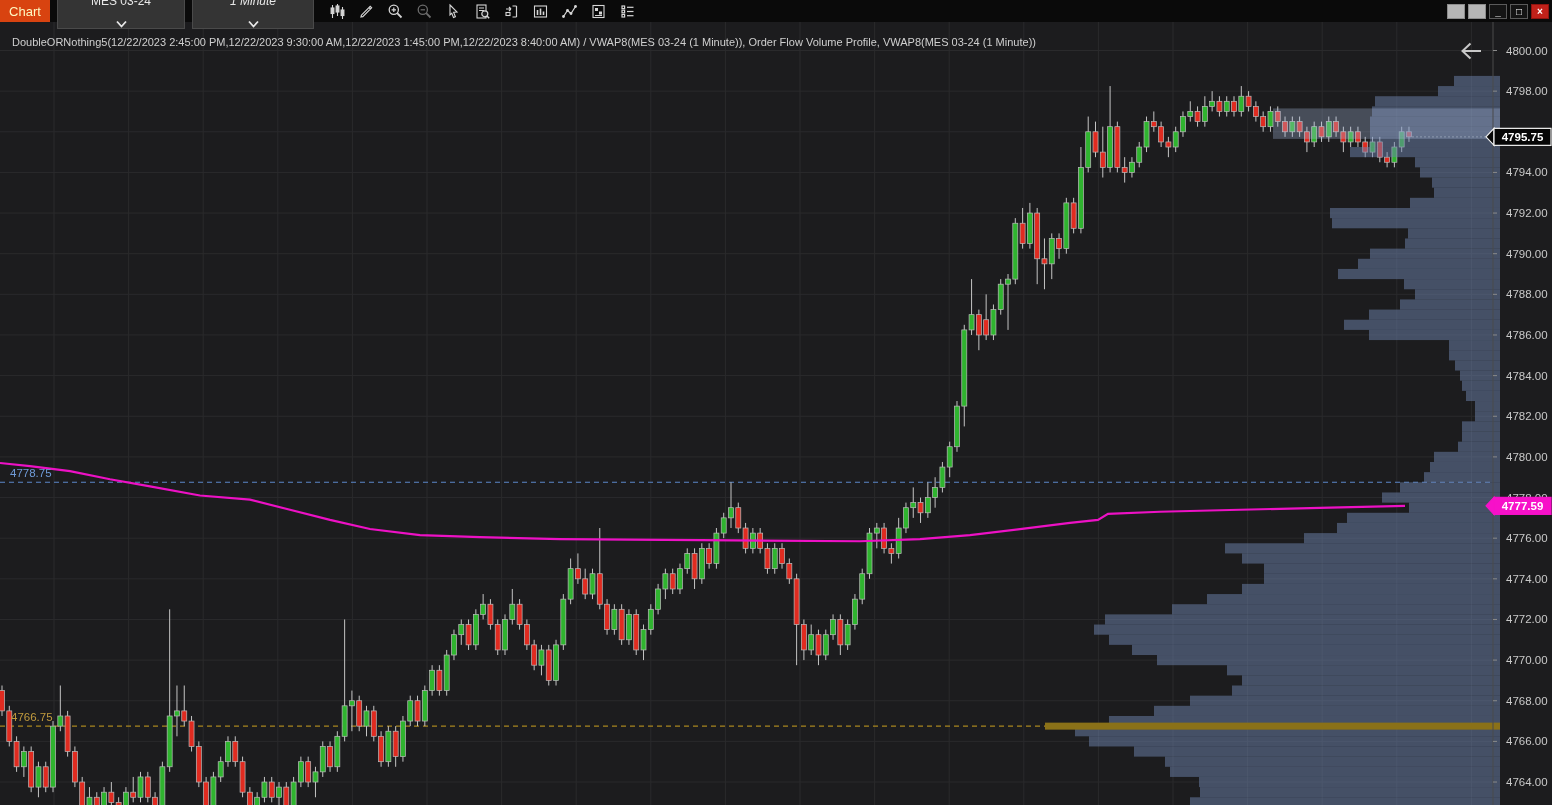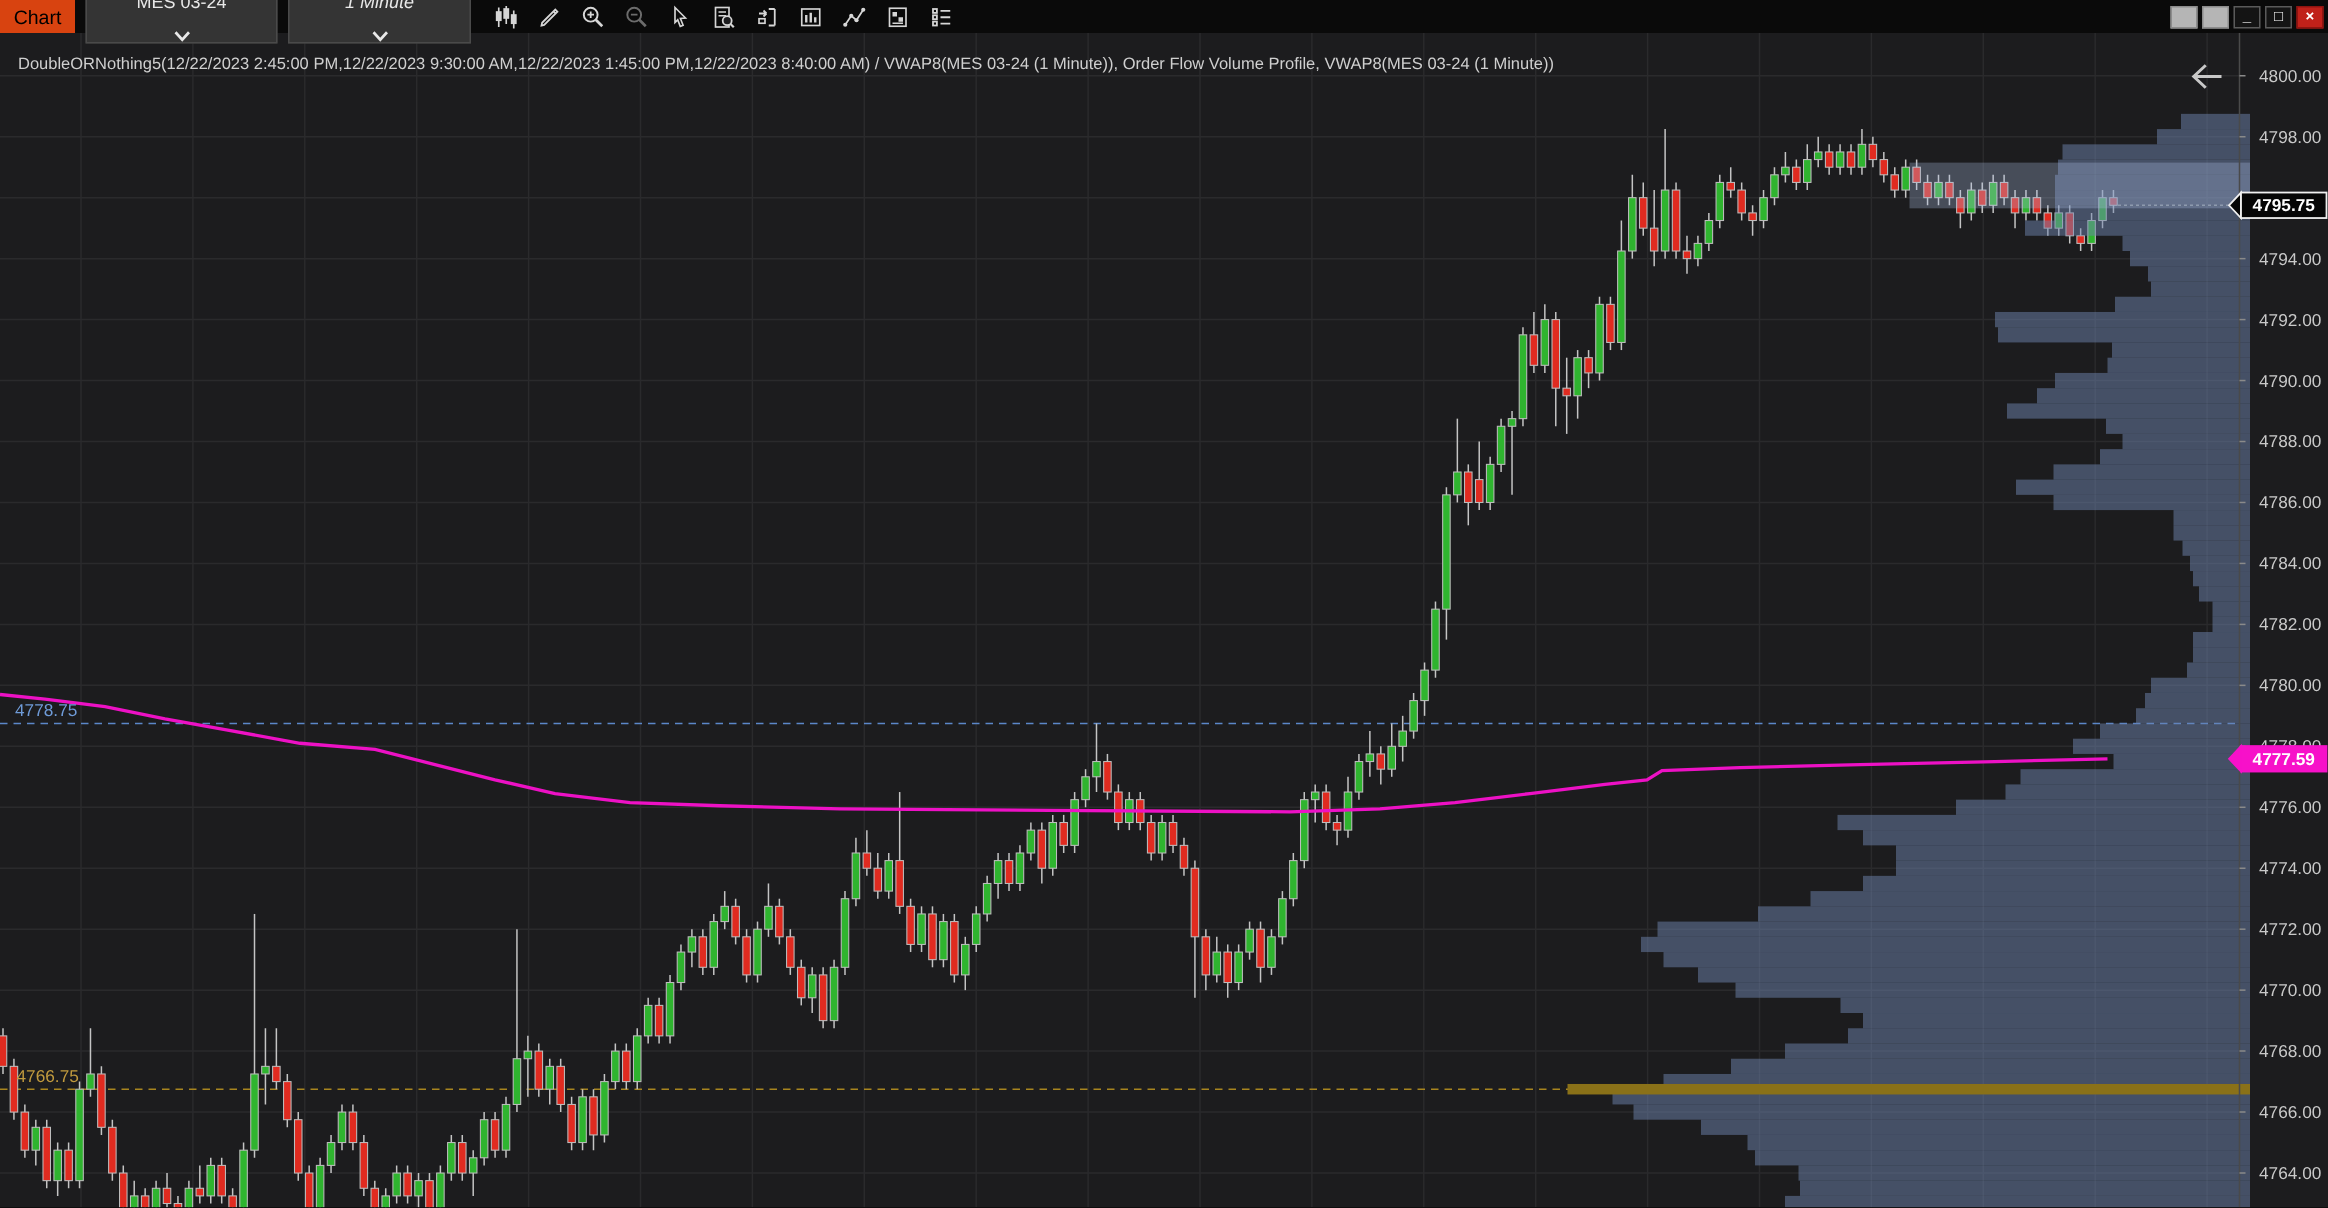--- a/index.html
+++ b/index.html
@@ -1,21 +1,21 @@
 <!DOCTYPE html>
 <html><head>
 <meta charset="utf-8">
 <style>
   html,body{margin:0;padding:0;background:#000;}
   .app{position:relative;width:1552px;height:805px;overflow:hidden;background:#1c1c1e;
        font-family:"Liberation Sans",sans-serif;}
   
   .toolbar{position:absolute;top:0;left:0;width:1552px;height:22px;background:#0a0a0a;
            display:flex;align-items:center;z-index:5;}
-  .chart-tab{width:50px;height:22px;background:#d84310;color:#000000;font-size:13px;
+  .chart-tab{width:50px;height:22px;background:#d84310;color:#fef9c3;font-size:13px;
              display:flex;align-items:center;justify-content:center;}
   .dd{margin-left:7px;width:128px;height:36px;background:#343434;border:1px solid #4a4a4a;
       color:#e8e8e8;font-size:12px;display:flex;align-items:center;justify-content:space-between;
       padding:0 7px;box-sizing:border-box;flex-direction:column;}
   .dd:nth-of-type(3){width:122px;font-style:italic;}
   .chev{display:block;}
   .iconbar{display:flex;align-items:center;gap:10px;margin-left:14px;}
   .icon-btn{width:19px;height:19px;display:flex;align-items:center;justify-content:center;}
   .spacer{flex:1;}
   .win-controls{display:flex;align-items:center;gap:3px;margin-right:3px;}

